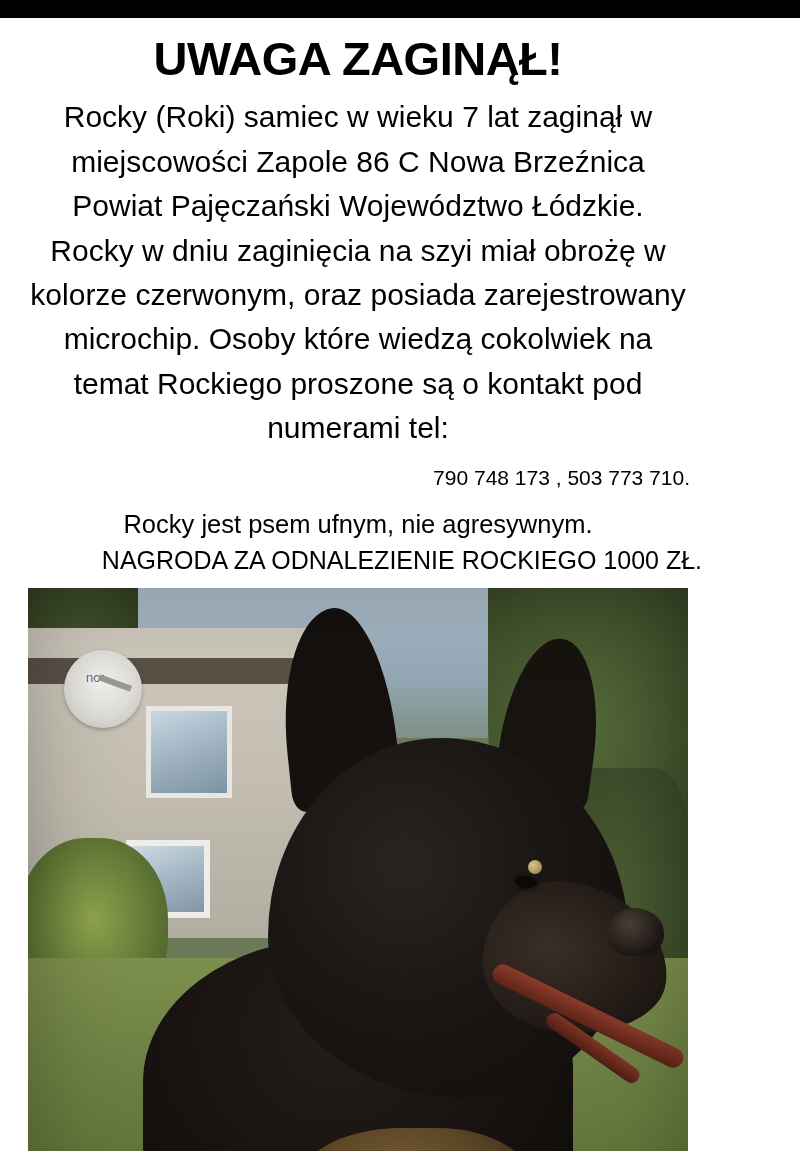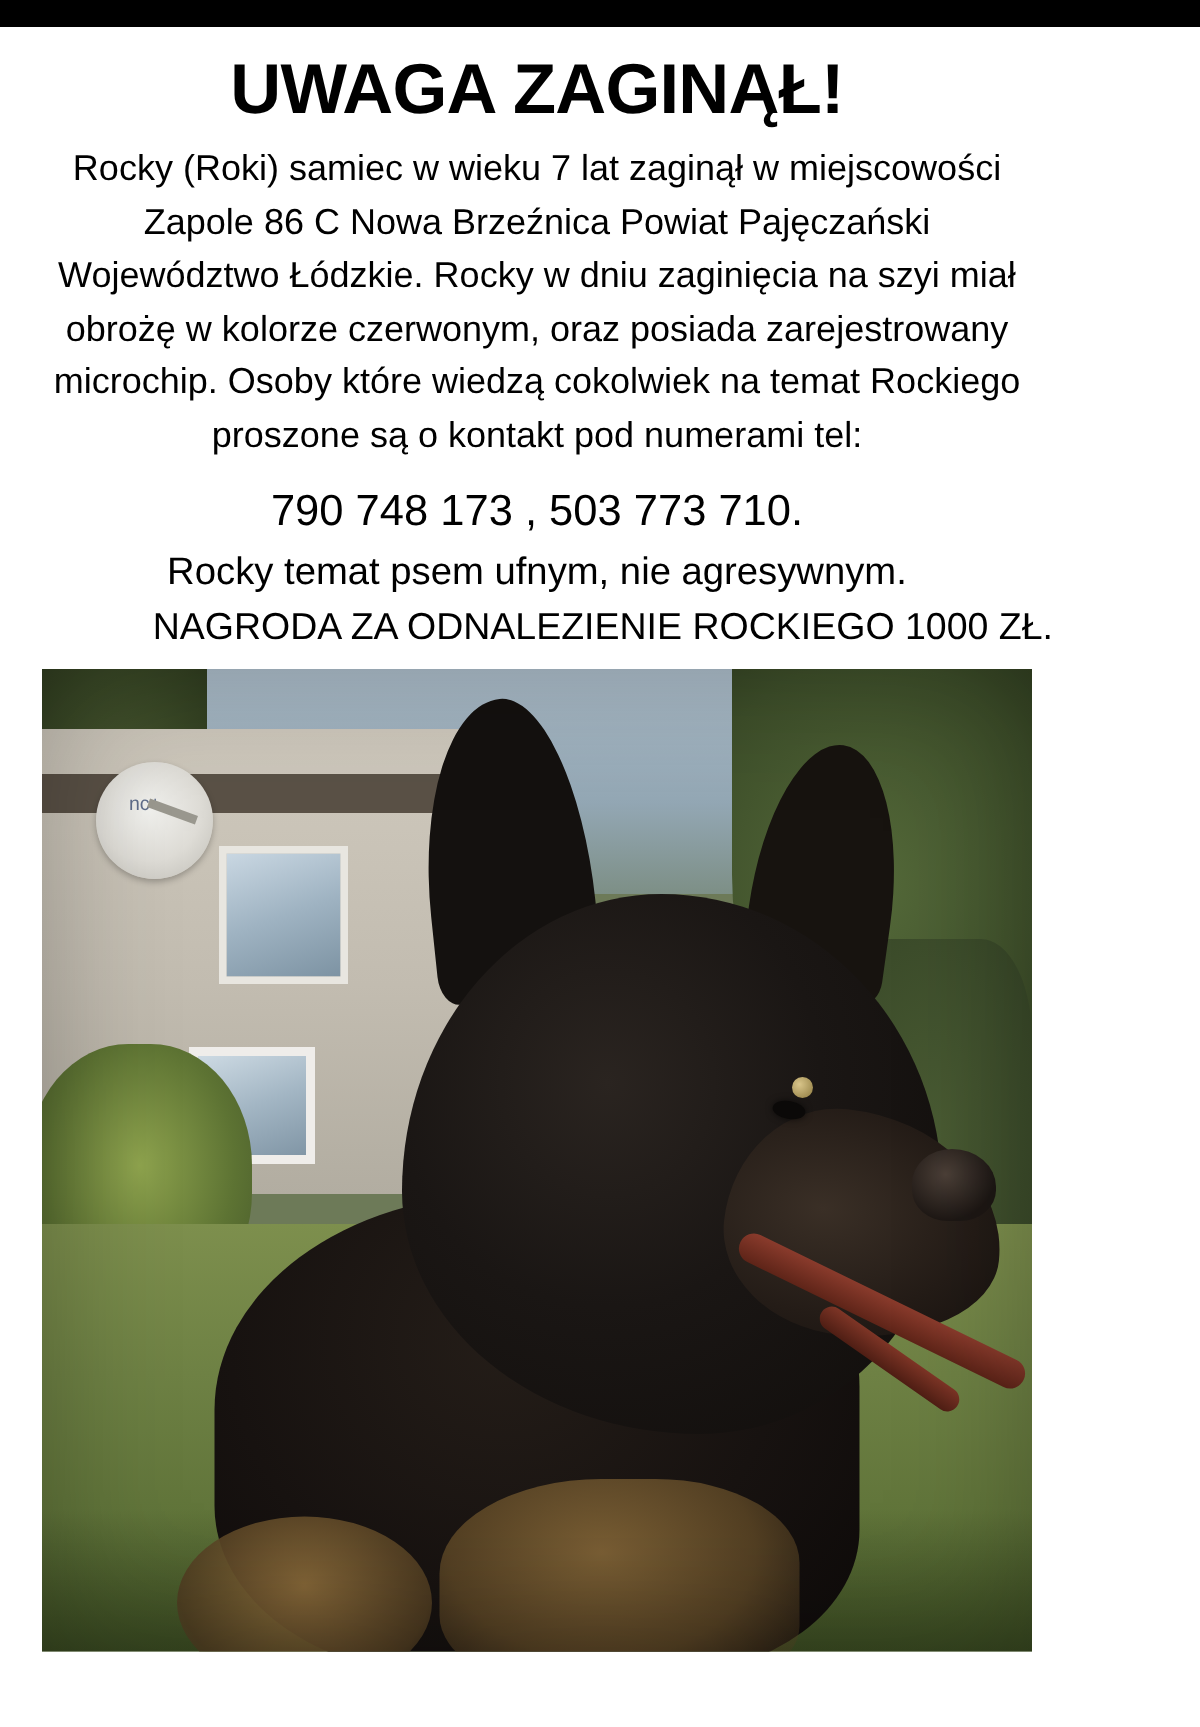--- a/index.html
+++ b/index.html
@@ -28,33 +28,33 @@
   .headline {
     text-align: center;
     font-size: 47px;
     font-weight: bold;
     letter-spacing: -0.5px;
     line-height: 1.05;
     margin: 16px 0 6px 0;
   }
   .body-text {
     text-align: center;
-    font-size: 24px;
+    font-size: 30px;
     line-height: 1.48;
     margin: 12px;
     padding: 0 4px;
   }
   .body-text p {
     margin: 0;
   }
   .phones {
-    text-align: center;
-    font-size: 29px;
+    text-align: right;
+    font-size: 21px;
     line-height: 1.48;
-    margin: 0;
+    margin: 12px;
   }
   .temperament {
     text-align: center;
     font-size: 25.5px;
     line-height: 1.48;
     margin: 0;
   }
   .reward {
     text-align: right;
     font-size: 25px;
@@ -232,21 +232,21 @@
 <div class="poster">
 
   <h1 class="headline">UWAGA ZAGINĄŁ!</h1>
 
   <div class="body-text">
     <p>Rocky (Roki) samiec w wieku 7 lat zaginął w miejscowości Zapole 86 C Nowa Brzeźnica Powiat Pajęczański Województwo Łódzkie. Rocky w dniu zaginięcia na szyi miał obrożę w kolorze czerwonym, oraz posiada zarejestrowany microchip. Osoby które wiedzą cokolwiek na temat Rockiego proszone są o kontakt pod numerami tel:</p>
   </div>
 
   <div class="phones">790 748 173 , 503 773 710.</div>
 
-  <div class="temperament">Rocky temat psem ufnym, nie agresywnym.</div>
+  <div class="temperament">Rocky jest psem ufnym, nie agresywnym.</div>
 
   <div class="reward">NAGRODA ZA ODNALEZIENIE ROCKIEGO 1000 ZŁ.</div>
 
   <div class="photo-wrap">
     <div class="sky"></div>
     <div class="tree-left"></div>
     <div class="tree-right"></div>
     <div class="tree-right2"></div>
     <div class="house">
       <div class="roof"></div>

